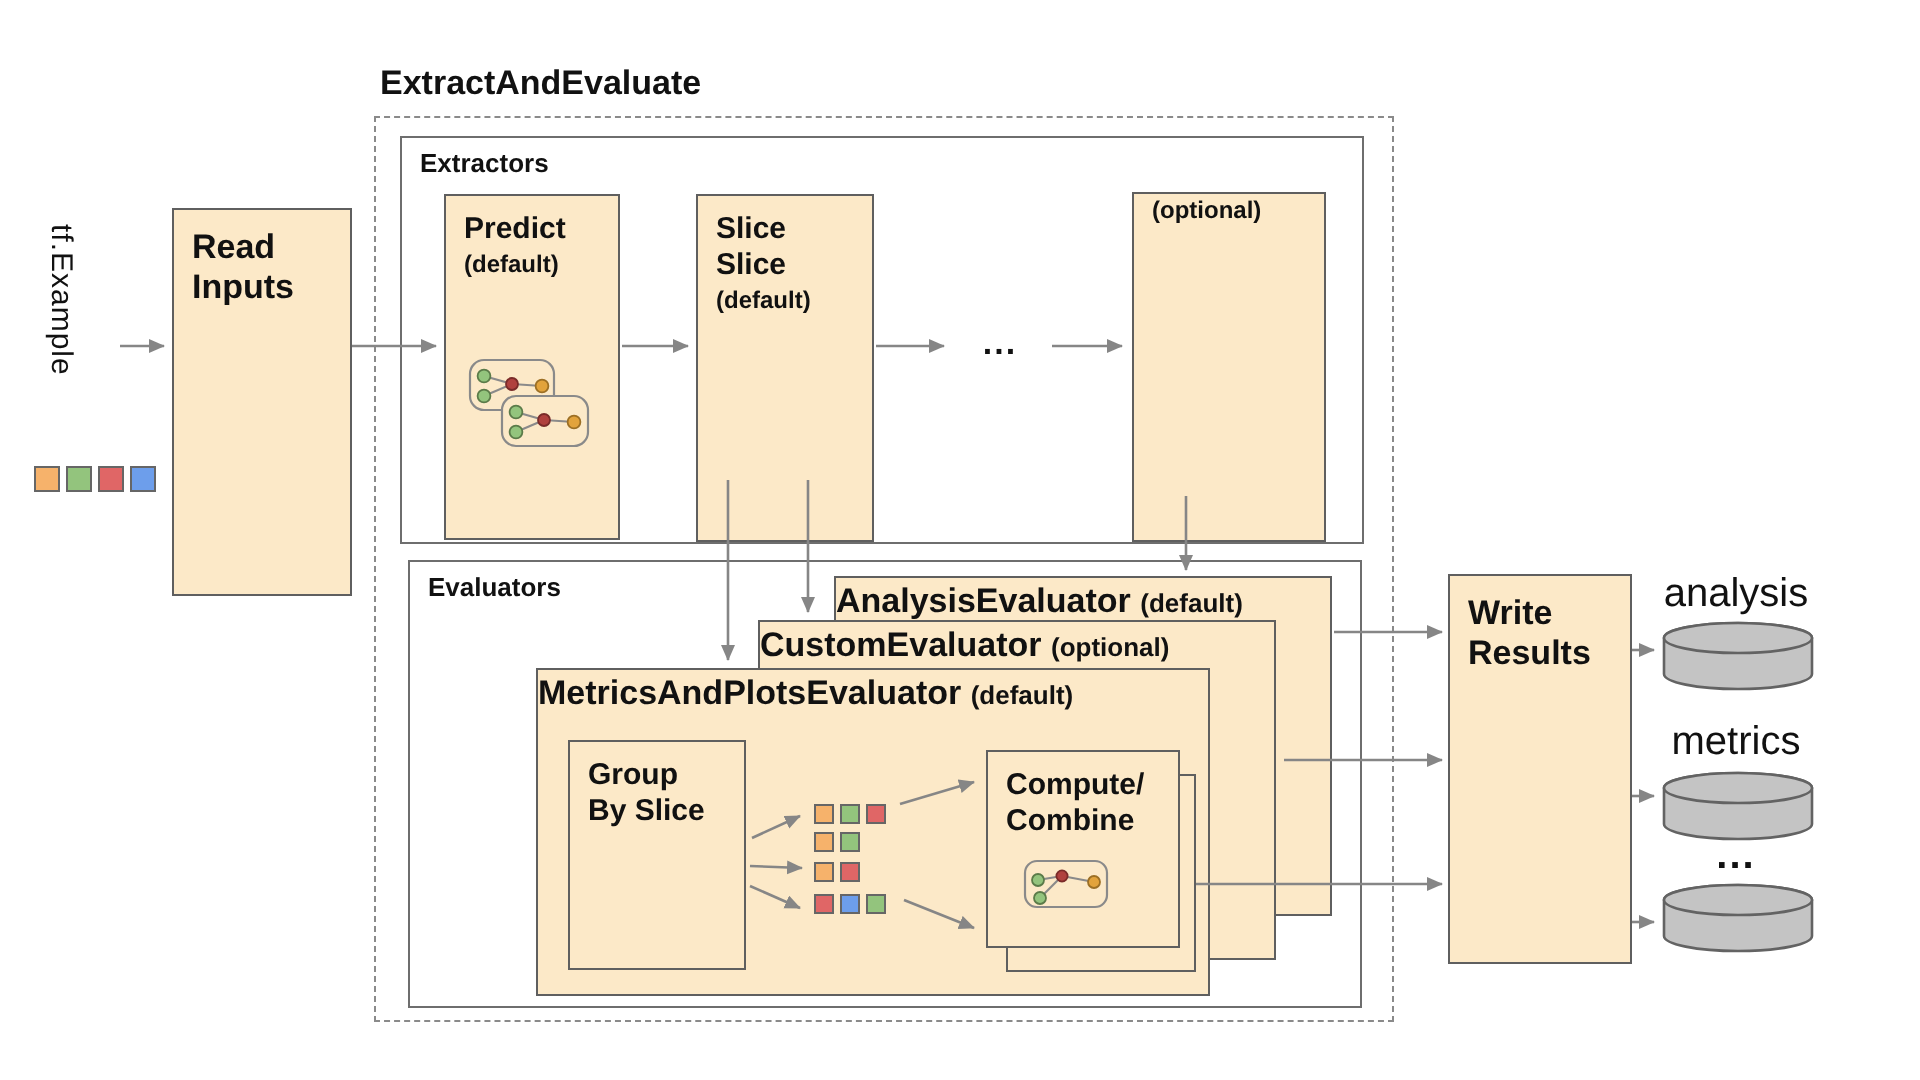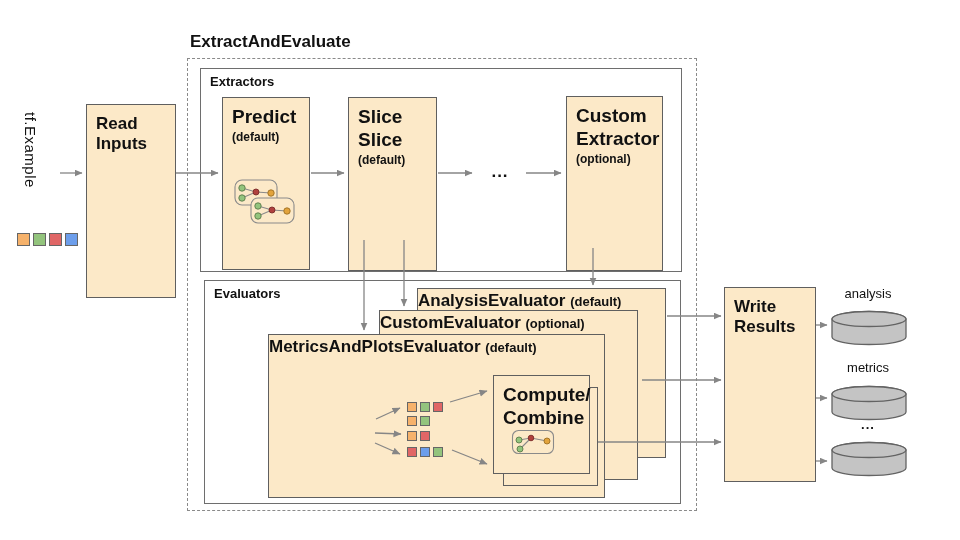--- a/index.html
+++ b/index.html
@@ -9,21 +9,21 @@
   }
   .abs { position:absolute; box-sizing:border-box; }
 
   
   .dashed-box { border:1.5px dashed #8a8a8a; background:transparent; z-index:1; }
   .solid-container { border:1.5px solid #6e6e6e; background:#ffffff; }
   .container-label { font-weight:bold; font-size:13px; padding:5px 0 0 9px; }
 
   
   .pbox { background:var(--box-fill,#fcead0); border:1.2px solid var(--box-border,#5f5f5f); }
-  .pbox .name { font-weight:bold; font-size:19px; line-height:1.2; padding:8px 4px 0 9px; }
+  .pbox .name { font-weight:bold; font-size:15px; line-height:1.2; padding:8px 4px 0 9px; }
   .pbox .qual { font-weight:bold; font-size:12px; padding:1px 4px 0 9px; }
   .bigname { font-weight:bold; font-size:17px; line-height:1.2; padding:9px 4px 0 9px; }
 
   
   .card { background:var(--box-fill,#fcead0); border:1.2px solid var(--box-border,#5f5f5f); }
   .card-title { text-align:left; font-weight:bold; font-size:17px; padding-top:2px; white-space:nowrap; }
   .card-title .qual-inline { font-size:13px; }
 
   #dashed-extract { left:187px; top:58px; width:510px; height:453px; }
   #extractors-box { left:200px; top:68px; width:482px; height:204px; z-index:2; }
@@ -54,21 +54,21 @@
   .sq { width:10px; height:10px; border:1.2px solid #666; box-sizing:border-box; display:inline-block; }
 
   #input-squares { left:17px; top:233px; display:flex; gap:3px; z-index:3; }
   #input-squares .sq { width:13px; height:13px; }
 
   #tf-example { left:22px; top:112px; height:112px; writing-mode:vertical-rl;
     font-size:15px; letter-spacing:0.5px; z-index:3; }
 
   #main-title { left:190px; top:32px; font-weight:bold; font-size:17px; z-index:3; }
 
-  .db-label { position:absolute; width:80px; text-align:center; font-size:13px; z-index:3; }
+  .db-label { position:absolute; width:80px; text-align:center; font-size:20px; z-index:3; }
   #label-analysis { left:828px; top:286px; }
   #label-metrics  { left:828px; top:360px; }
   #label-dots     { left:828px; top:417px; font-weight:bold; letter-spacing:1px; }
   .cyl { position:absolute; width:78px; height:36px; z-index:3; }
   #cyl-1 { left:830px; top:310px; }
   #cyl-2 { left:830px; top:385px; }
   #cyl-3 { left:830px; top:441px; }
   .cyl path, .cyl ellipse { fill:var(--cylinder-fill,#c4c4c4); stroke:var(--cylinder-border,#636363); stroke-width:1.3; }
 
   #connectors { position:absolute; left:0; top:0; width:960px; height:540px; z-index:10; pointer-events:none; }
@@ -137,41 +137,43 @@
     <div class="name">
       <div>Slice</div>
       <div>Slice</div>
     </div>
     <div class="qual">(default)</div>
   </div>
 
   <div class="abs" id="ellipsis-extractors">...</div>
 
   <div class="abs pbox" id="custom-box">
-    <div class="name">
-      <div>Custom</div>
-      <div>Extractor</div>
-    </div>
     <div class="qual">(optional)</div>
   </div>
 
   <div class="abs solid-container" id="evaluators-box">
     <div class="container-label">Evaluators</div>
   </div>
 
   <div class="abs card" id="card-analysis">
     <div class="card-title"><span>AnalysisEvaluator</span>&nbsp;<span class="qual-inline">(default)</span></div>
   </div>
   <div class="abs card" id="card-custom">
     <div class="card-title"><span>CustomEvaluator</span>&nbsp;<span class="qual-inline">(optional)</span></div>
   </div>
   <div class="abs card" id="card-metrics">
     <div class="card-title"><span>MetricsAndPlotsEvaluator</span>&nbsp;<span class="qual-inline">(default)</span></div>
   </div>
 
+  <div class="abs pbox" id="group-box">
+    <div class="name">
+      <div>Group</div>
+      <div>By Slice</div>
+    </div>
+  </div>
 
   <div class="abs sq-row" id="sq-row-0">
       <span class="sq" style="background: rgb(246, 178, 107);"></span>
       <span class="sq" style="background: rgb(147, 196, 125);"></span>
       <span class="sq" style="background: rgb(224, 102, 102);"></span>
     </div>
   <div class="abs sq-row" id="sq-row-1">
       <span class="sq" style="background: rgb(246, 178, 107);"></span>
       <span class="sq" style="background: rgb(147, 196, 125);"></span>
     </div>

